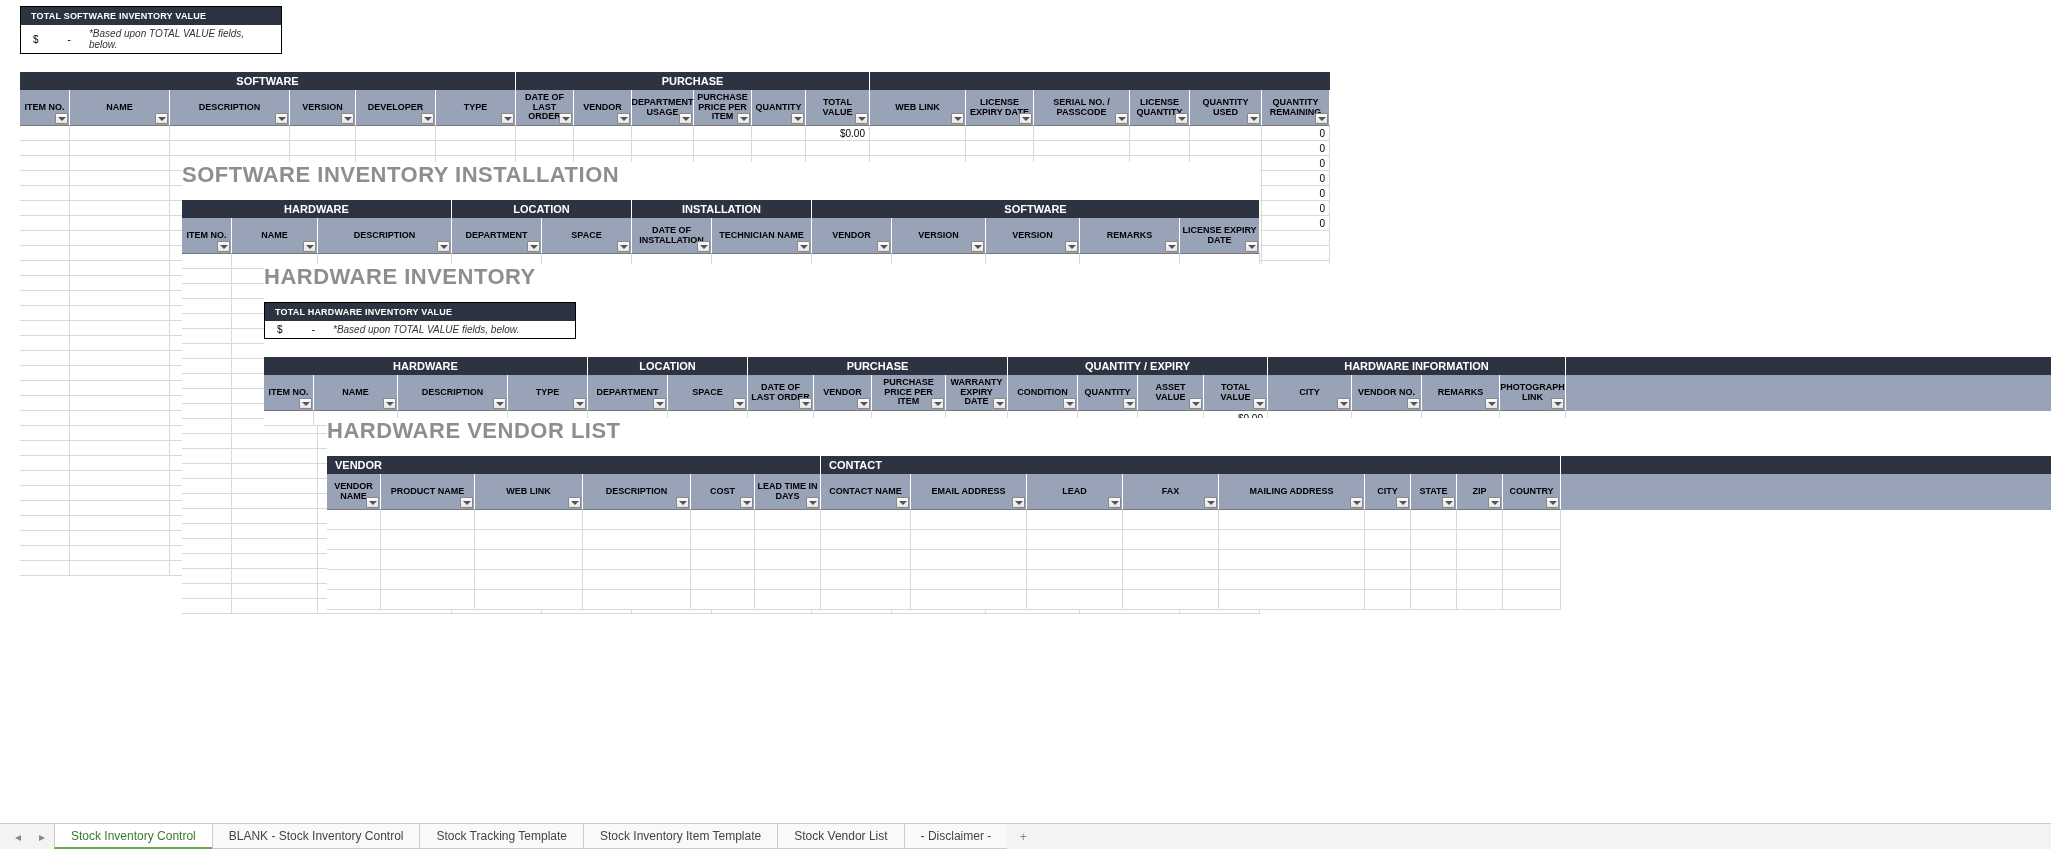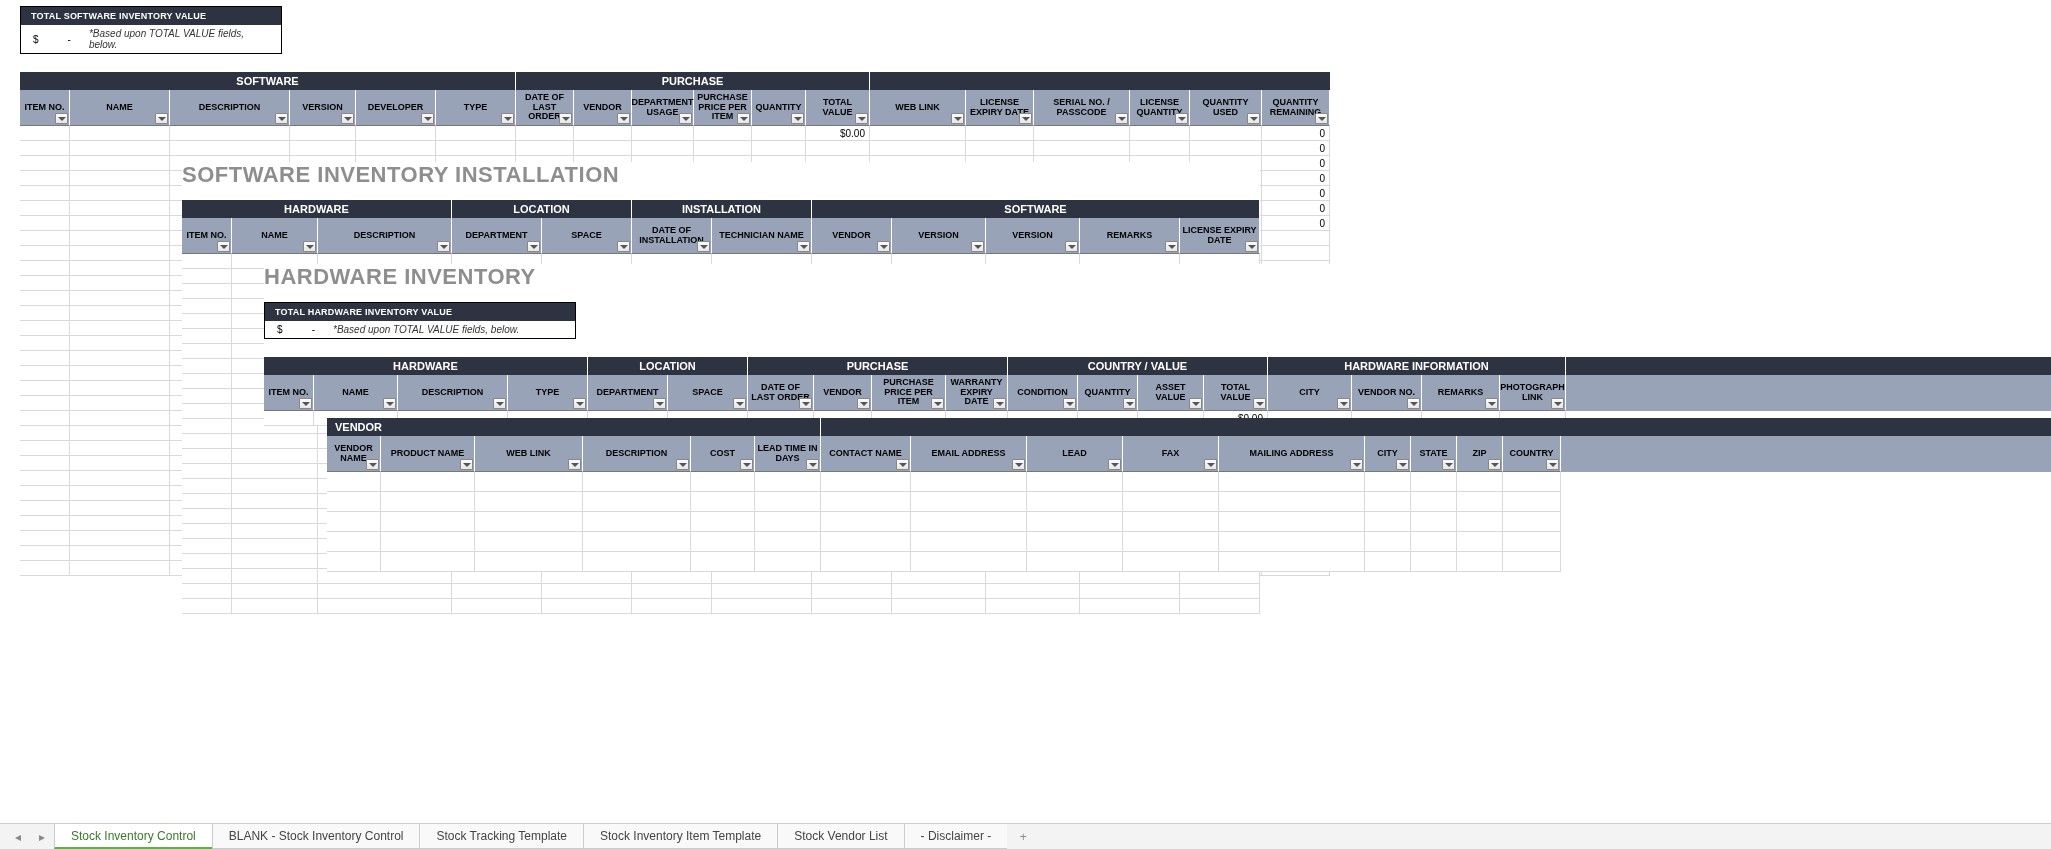--- a/index.html
+++ b/index.html
@@ -1252,21 +1252,21 @@
           <span>$</span>
           <span>-</span>
         </div>
       <div class="note">*Based upon TOTAL VALUE fields, below.</div>
     </div>
   </div>
   <div class="grp-row">
     <div style="width:324px">HARDWARE</div>
     <div style="width:160px">LOCATION</div>
     <div style="width:260px">PURCHASE</div>
-    <div style="width:260px">COUNTRY / VALUE</div>
+    <div style="width:260px">QUANTITY / EXPIRY</div>
     <div style="width:298px">HARDWARE INFORMATION</div>
   </div>
   <div class="hdr-row">
     <div style="width:50px">
         <span>ITEM NO.</span>
         <span class="filter-icon"></span>
       </div>
     <div style="width:84px">
         <span>NAME</span>
         <span class="filter-icon"></span>
@@ -1354,22 +1354,24 @@
         <div style="width: 64px;">$0.00</div>
         <div style="width: 84px;"></div>
         <div style="width: 70px;"></div>
         <div style="width: 78px;"></div>
         <div style="width: 66px;"></div>
       </div>
     </div>
 </div>
 
 <div class="sheet" style="left:327px; top:418px; width:1724px; z-index:4;">
+  <div class="title">HARDWARE VENDOR LIST</div>
   <div class="grp-row" style="text-align:left;">
     <div style="width:494px;padding-left:8px;text-align:left">VENDOR</div>
+    <div style="width:740px;padding-left:8px;text-align:left">CONTACT</div>
   </div>
   <div class="hdr-row">
     <div style="width:54px">
         <span>VENDOR NAME</span>
         <span class="filter-icon"></span>
       </div>
     <div style="width:94px">
         <span>PRODUCT NAME</span>
         <span class="filter-icon"></span>
       </div>

